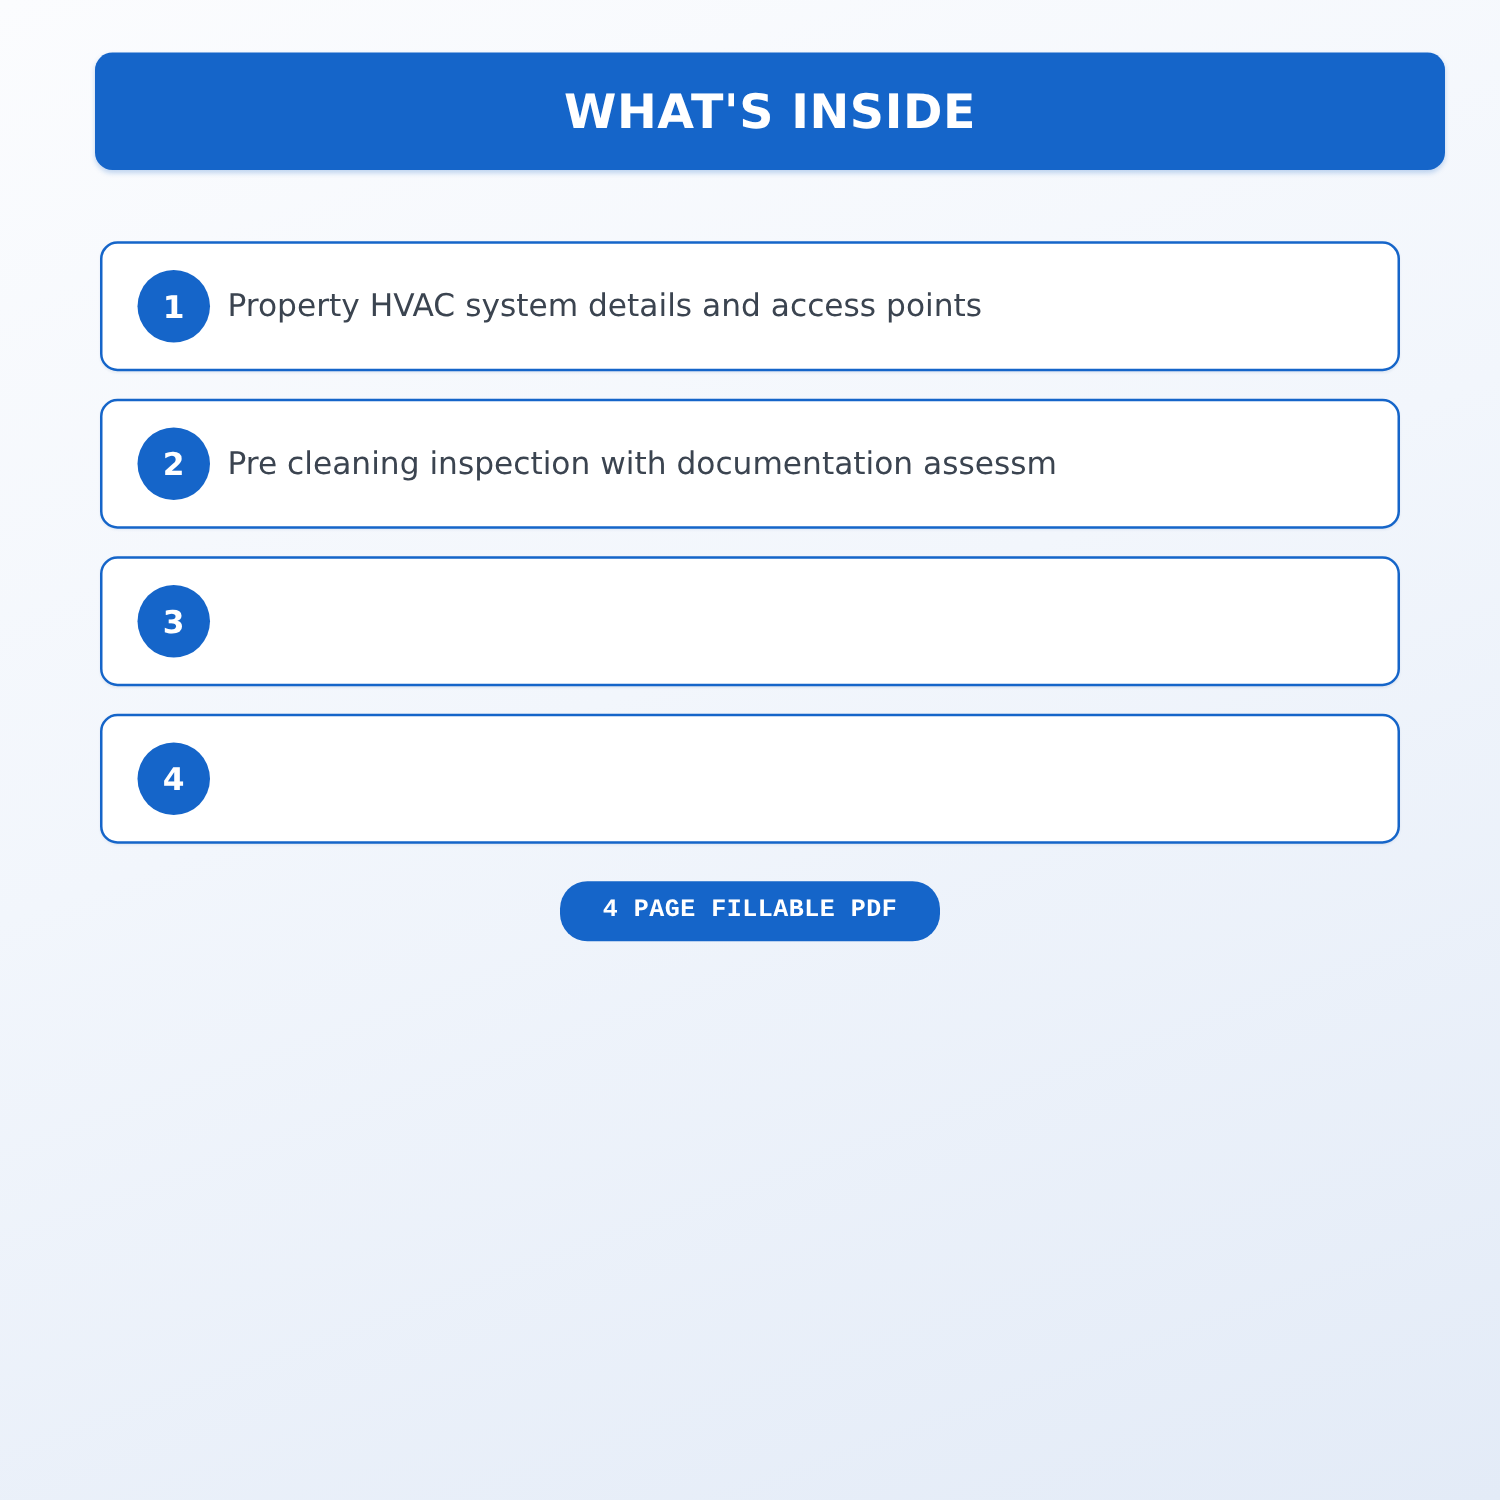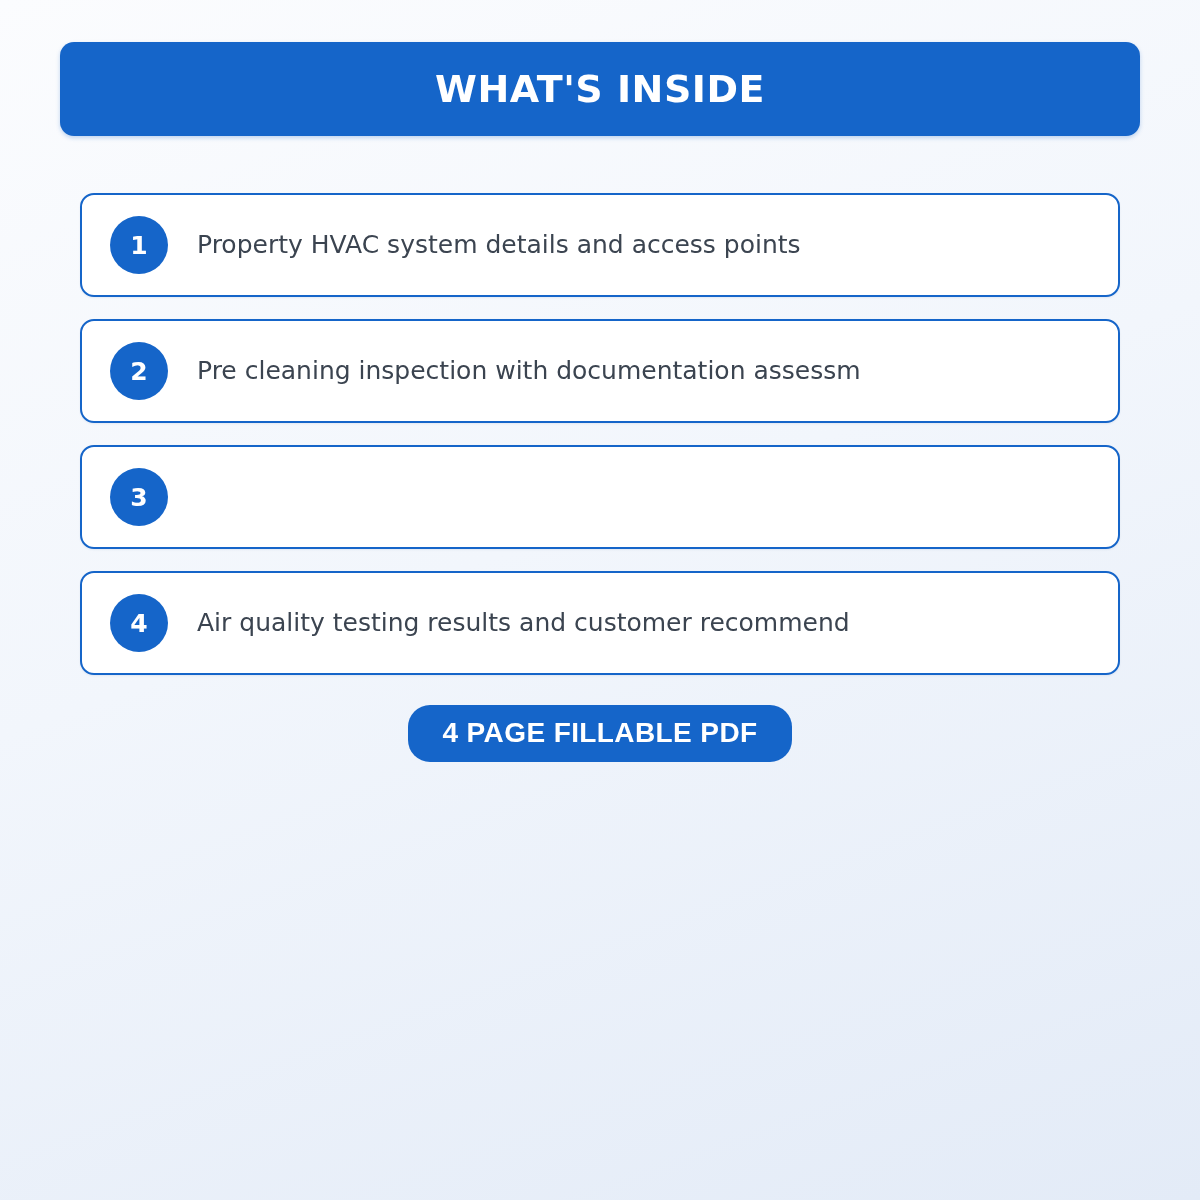--- a/index.html
+++ b/index.html
@@ -16,21 +16,21 @@
 
   .page {
     position: relative;
     width: 1200px;
     height: 1200px;
     box-sizing: border-box;
   }
 
   .header-bar {
     position: absolute;
-    left: 60px;
+    left: 76px;
     top: 42px;
     width: 1080px;
     height: 94px;
     background: #1565c9;
     border-radius: 14px;
     display: flex;
     align-items: center;
     justify-content: center;
     box-shadow: 0 2px 4px rgba(21, 101, 201, 0.25);
   }
@@ -73,46 +73,46 @@
     color: #ffffff;
     font-size: 25px;
     font-weight: bold;
     display: flex;
     align-items: center;
     justify-content: center;
     font-family: "DejaVu Sans", sans-serif;
   }
 
   .item-text {
-    margin-left: 29px;
+    margin-left: 14px;
     color: #3b4450;
     font-size: 25px;
     line-height: 1.2;
     font-family: "DejaVu Sans", sans-serif;
     white-space: nowrap;
     overflow: hidden;
   }
 
   .cta-wrap {
     position: absolute;
     left: 0;
     top: 705px;
     width: 1200px;
     display: flex;
     justify-content: center;
   }
   .cta-badge {
     background: #1565c9;
     color: #ffffff;
-    font-size: 28px;
+    font-size: 20px;
     font-weight: bold;
     letter-spacing: 0.4px;
     border-radius: 22px;
     padding: 12px 34px 13px 34px;
-    font-family: Liberation Sans, sans-serif;
+    font-family: Liberation Mono, monospace;
     border: none;
     cursor: pointer;
   }
 </style>
 </head>
 <body>
 
 <div class="page">
 
   <div class="header-bar">
@@ -130,21 +130,20 @@
       <div class="item-badge">2</div>
       <div class="item-text">Pre cleaning inspection with documentation assessm</div>
     </div>
 
     <div class="item-row">
       <div class="item-badge">3</div>
     </div>
 
     <div class="item-row">
       <div class="item-badge">4</div>
-      <div class="item-text">Air quality testing results and customer recommend</div>
     </div>
 
   </div>
 
   <div class="cta-wrap">
     <button class="cta-badge">4 PAGE FILLABLE PDF</button>
   </div>
 
 </div>
 

